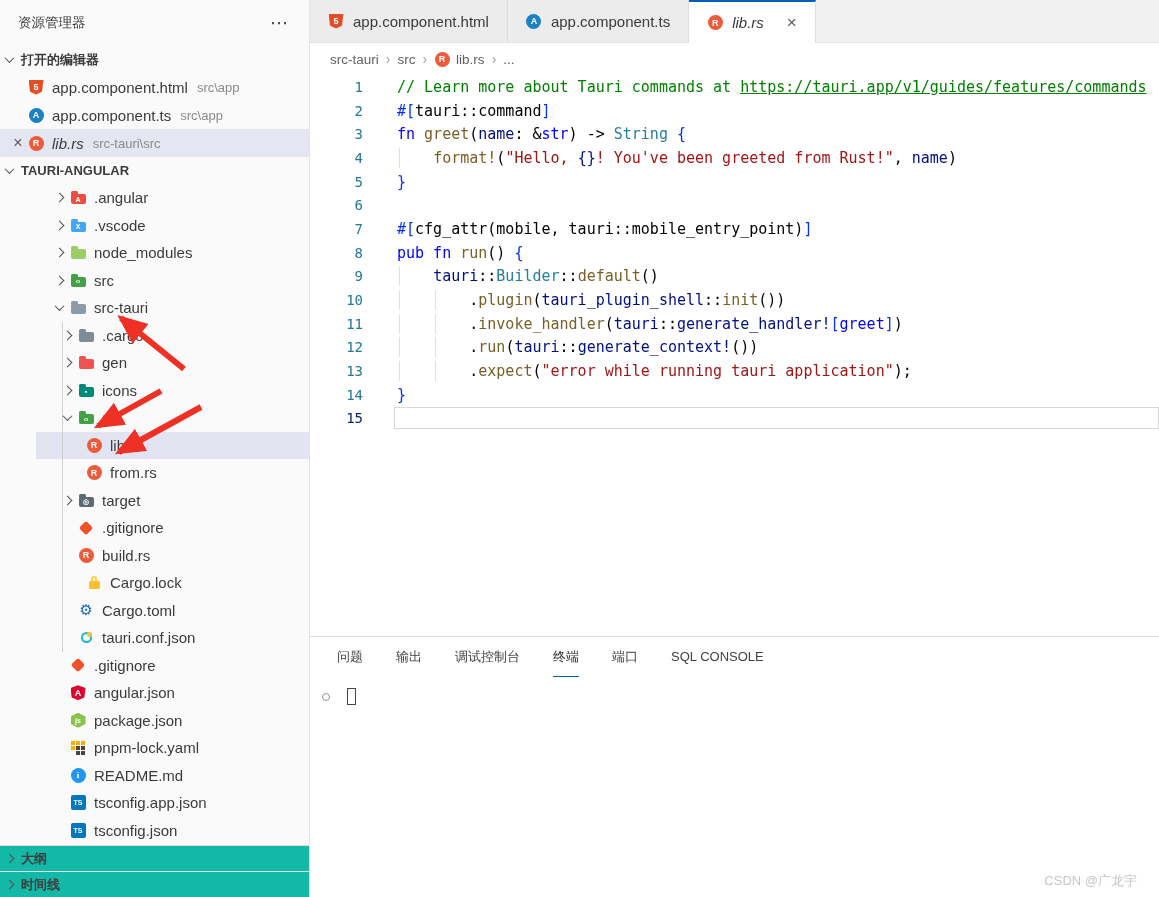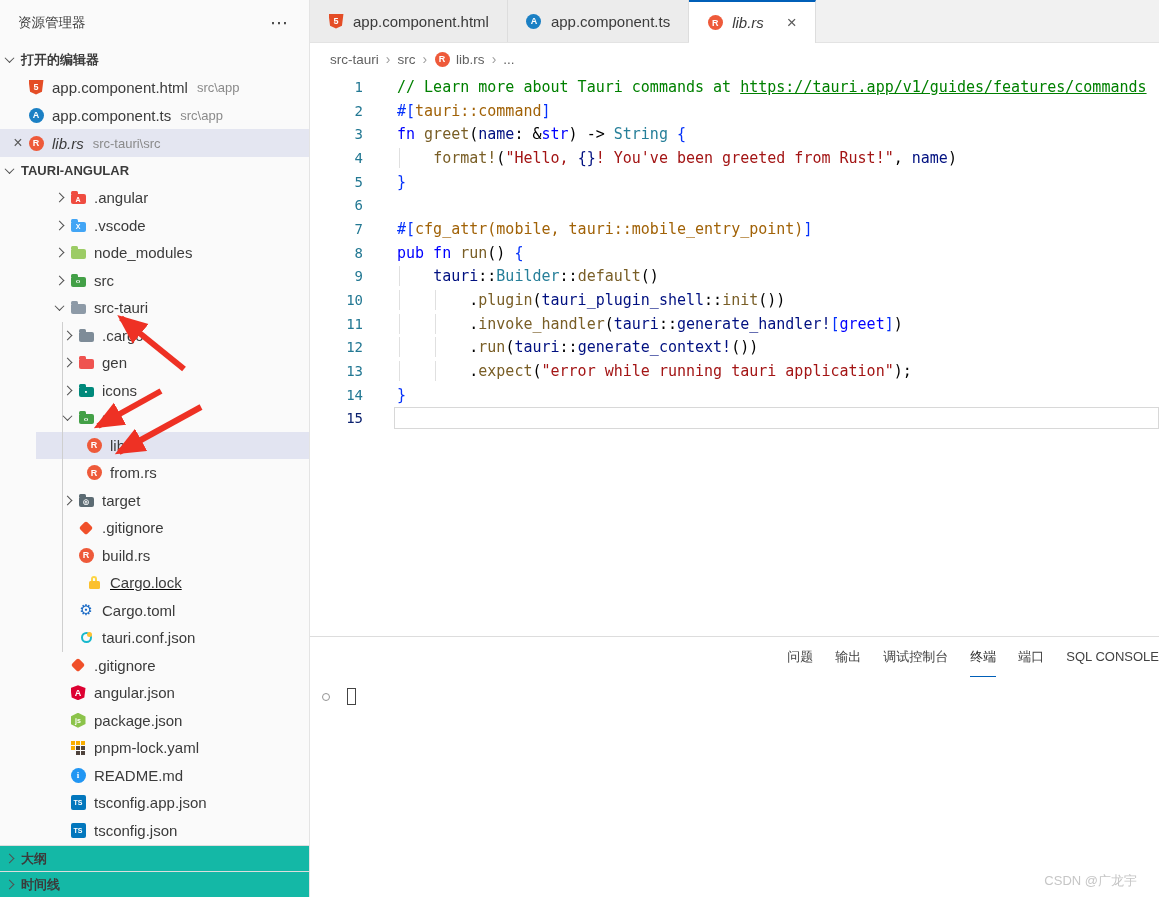--- a/index.html
+++ b/index.html
@@ -100,33 +100,33 @@
     font-size:15px; background:#fff; }
   .line { display:flex; height:23.7px; align-items:center; white-space:pre; }
   .ln { width:53px; text-align:right; color:#237893; flex:none; font-size:14px; }
   .ln.active { color:#0b216f; }
   .lc { position:relative; flex:1; margin-left:31px; padding-left:2px; border:1px solid transparent;
     height:22px; line-height:20px; overflow:hidden; }
   .line.current .lc { border-color:#d8d8d8; }
   .guide { position:absolute; top:0; bottom:0; width:1px; background:#e0e0e0; }
   .tok-comment { color:#008000; }
   .tok-link { color:#008000; text-decoration:underline; }
-  .tok-attr { color:#a16207; }
+  .tok-attr { color:#000000; }
   .tok-kw { color:#0000ff; }
   .tok-fn { color:#795e26; }
   .tok-param { color:#001080; }
   .tok-ns { color:#001080; }
   .tok-type { color:#267f99; }
   .tok-string { color:#a31515; }
   .tok-brace { color:#0431fa; }
   .tok-plain { color:#000; }
 
   
   .panel { height:261px; border-top:1px solid #ddd; flex:none; background:#fff; position:relative; }
-  .panel-tabs { height:40px; display:flex; align-items:stretch; gap:22px; padding-left:27px;justify-content:flex-end; }
+  .panel-tabs { height:40px; display:flex; align-items:stretch; gap:33px; padding-left:27px; }
   .ptab { display:flex; align-items:center; font-size:13px; color:#424242; cursor:pointer;
     border-bottom:1.5px solid transparent; }
   .ptab.active { color:#2b2b2b; border-bottom-color:#005fb8; }
   .term-line { margin-top:11px; display:flex; align-items:center; font-family:"DejaVu Sans Mono","Liberation Mono",monospace;
     font-size:15px; color:#333; padding-left:12px; }
   .term-circle { width:8px; height:8px; border:1px solid #949494; border-radius:50%; margin-right:8px; flex:none; }
   .term-cursor { display:inline-block; width:9px; height:17px; border:1px solid #444; margin-left:9px; }
 
   .watermark { position:absolute; right:22px; bottom:7px; font-size:13px; color:#c6c6c6; }
 
@@ -310,21 +310,21 @@
           <span class="tree-label">.gitignore</span>
         </div>
         <div class="tree-row" style="padding-left: 20px;">
           <i class="tree-guide" style="left: 26px;"></i>
           <span class="chev-slot"></span>
           <span class="fi fi-rust">
             <span class="badge">R</span>
           </span>
           <span class="tree-label">build.rs</span>
         </div>
-        <div class="tree-row" style="padding-left: 28px; text-decoration: underline;">
+        <div class="tree-row" style="padding-left: 28px;">
           <i class="tree-guide" style="left: 26px;"></i>
           <span class="chev-slot"></span>
           <span class="fi fi-lock">
             <span class="shackle"></span>
             <span class="body"></span>
           </span>
           <span class="tree-label">Cargo.lock</span>
         </div>
         <div class="tree-row" style="padding-left: 20px;">
           <i class="tree-guide" style="left: 26px;"></i>

